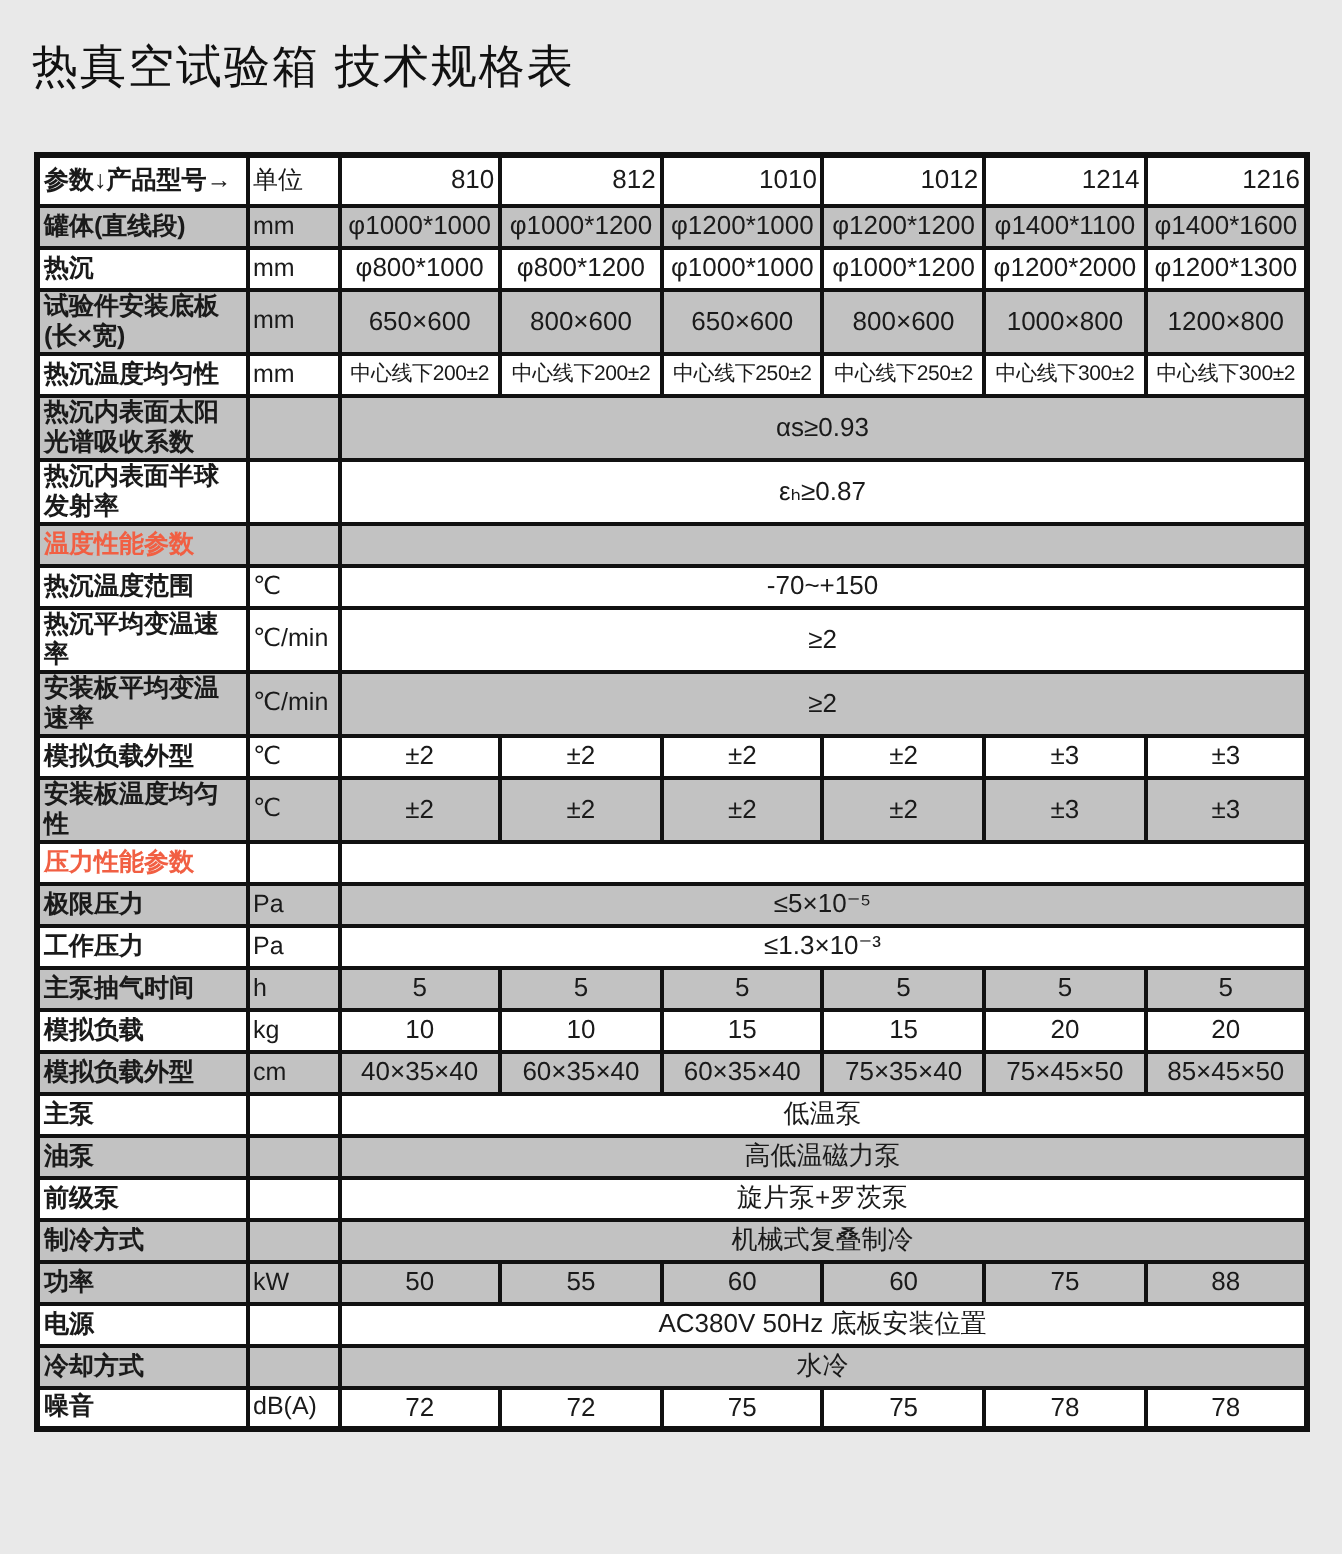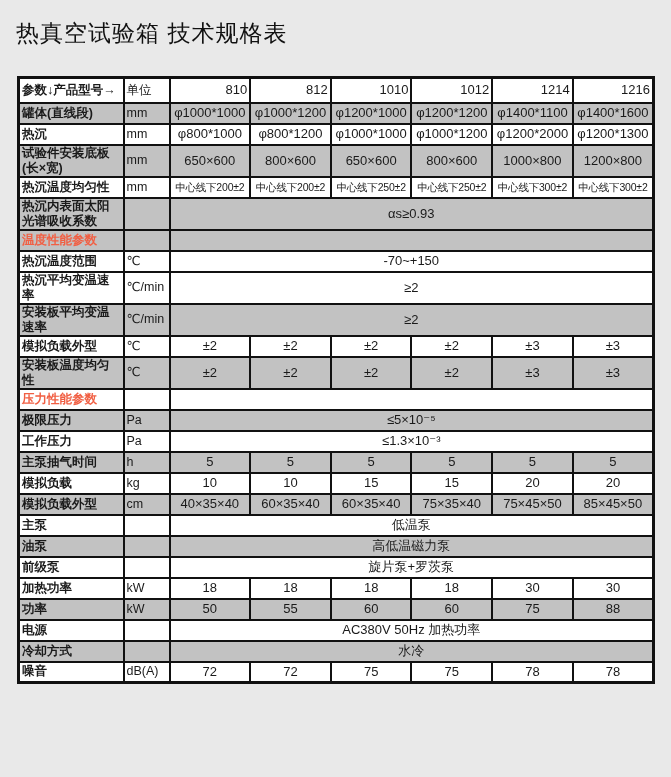--- a/index.html
+++ b/index.html
@@ -144,20 +144,25 @@
           <td class="val small">中心线下250±2</td>
           <td class="val small">中心线下250±2</td>
           <td class="val small">中心线下300±2</td>
           <td class="val small">中心线下300±2</td>
         </tr>
         <tr class="shade tall">
           <td class="lab">热沉内表面太阳光谱吸收系数</td>
           <td class="unit"></td>
           <td class="val" colspan="6">αs≥0.93</td>
         </tr>
+        <tr class=" tall">
+          <td class="lab">热沉内表面半球发射率</td>
+          <td class="unit"></td>
+          <td class="val" colspan="6">εₕ≥0.87</td>
+        </tr>
         <tr class="shade">
           <td class="lab section">温度性能参数</td>
           <td class="unit"></td>
           <td class="val" colspan="6"></td>
         </tr>
         <tr>
           <td class="lab">热沉温度范围</td>
           <td class="unit">℃</td>
           <td class="val" colspan="6">-70~+150</td>
         </tr>
@@ -244,44 +249,39 @@
         <tr class="shade">
           <td class="lab">油泵</td>
           <td class="unit"></td>
           <td class="val" colspan="6">高低温磁力泵</td>
         </tr>
         <tr>
           <td class="lab">前级泵</td>
           <td class="unit"></td>
           <td class="val" colspan="6">旋片泵+罗茨泵</td>
         </tr>
-        <tr>
-          <td class="lab">加热功率</td>
-          <td class="unit">kW</td>
-          <td class="val">18</td>
-          <td class="val">18</td>
-          <td class="val">18</td>
-          <td class="val">18</td>
-          <td class="val">30</td>
-          <td class="val">30</td>
+        <tr class="shade">
+          <td class="lab">制冷方式</td>
+          <td class="unit"></td>
+          <td class="val" colspan="6">机械式复叠制冷</td>
         </tr>
         <tr class="shade">
           <td class="lab">功率</td>
           <td class="unit">kW</td>
           <td class="val">50</td>
           <td class="val">55</td>
           <td class="val">60</td>
           <td class="val">60</td>
           <td class="val">75</td>
           <td class="val">88</td>
         </tr>
         <tr>
           <td class="lab">电源</td>
           <td class="unit"></td>
-          <td class="val" colspan="6">AC380V 50Hz 加热功率</td>
+          <td class="val" colspan="6">AC380V 50Hz 底板安装位置</td>
         </tr>
         <tr class="shade">
           <td class="lab">冷却方式</td>
           <td class="unit"></td>
           <td class="val" colspan="6">水冷</td>
         </tr>
         <tr>
           <td class="lab">噪音</td>
           <td class="unit">dB(A)</td>
           <td class="val">72</td>

